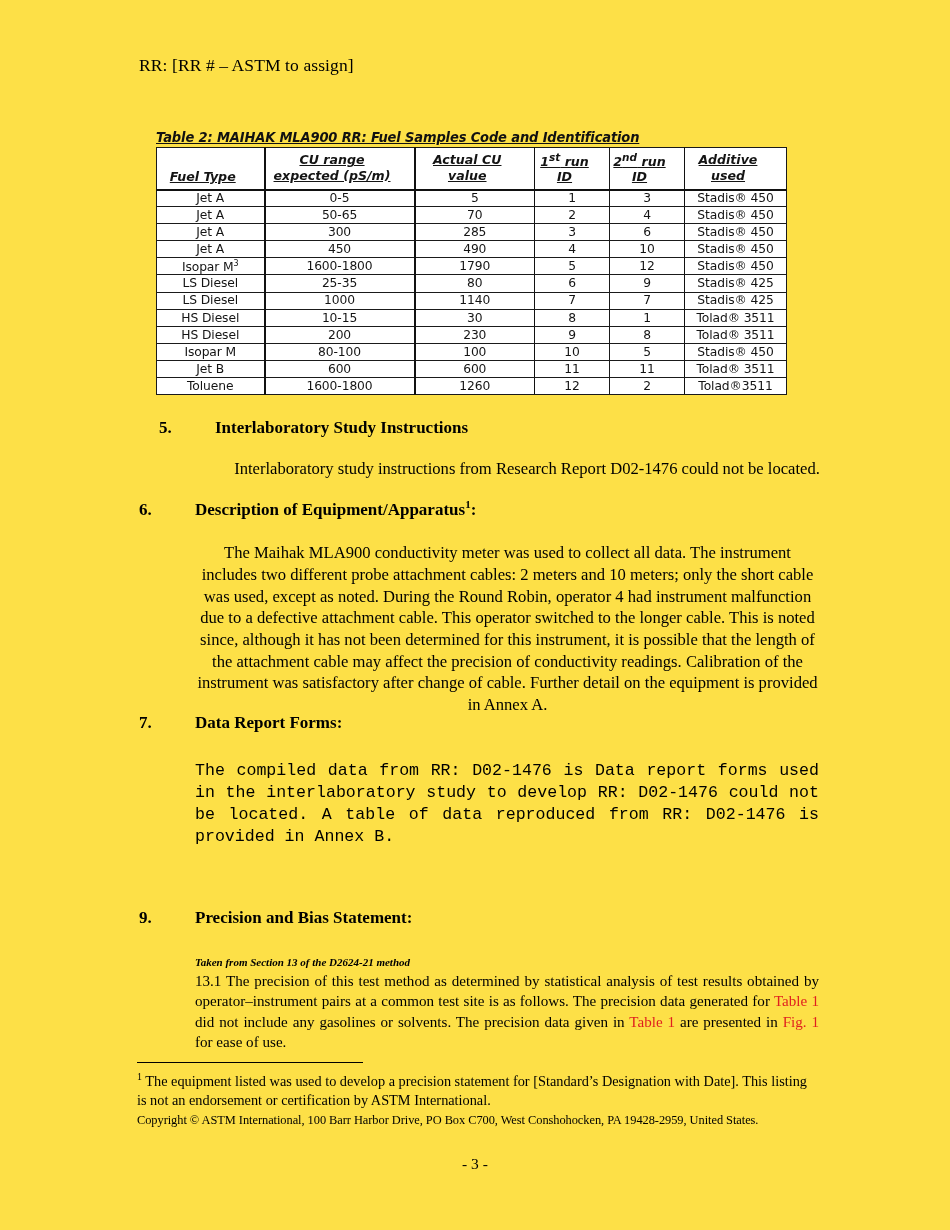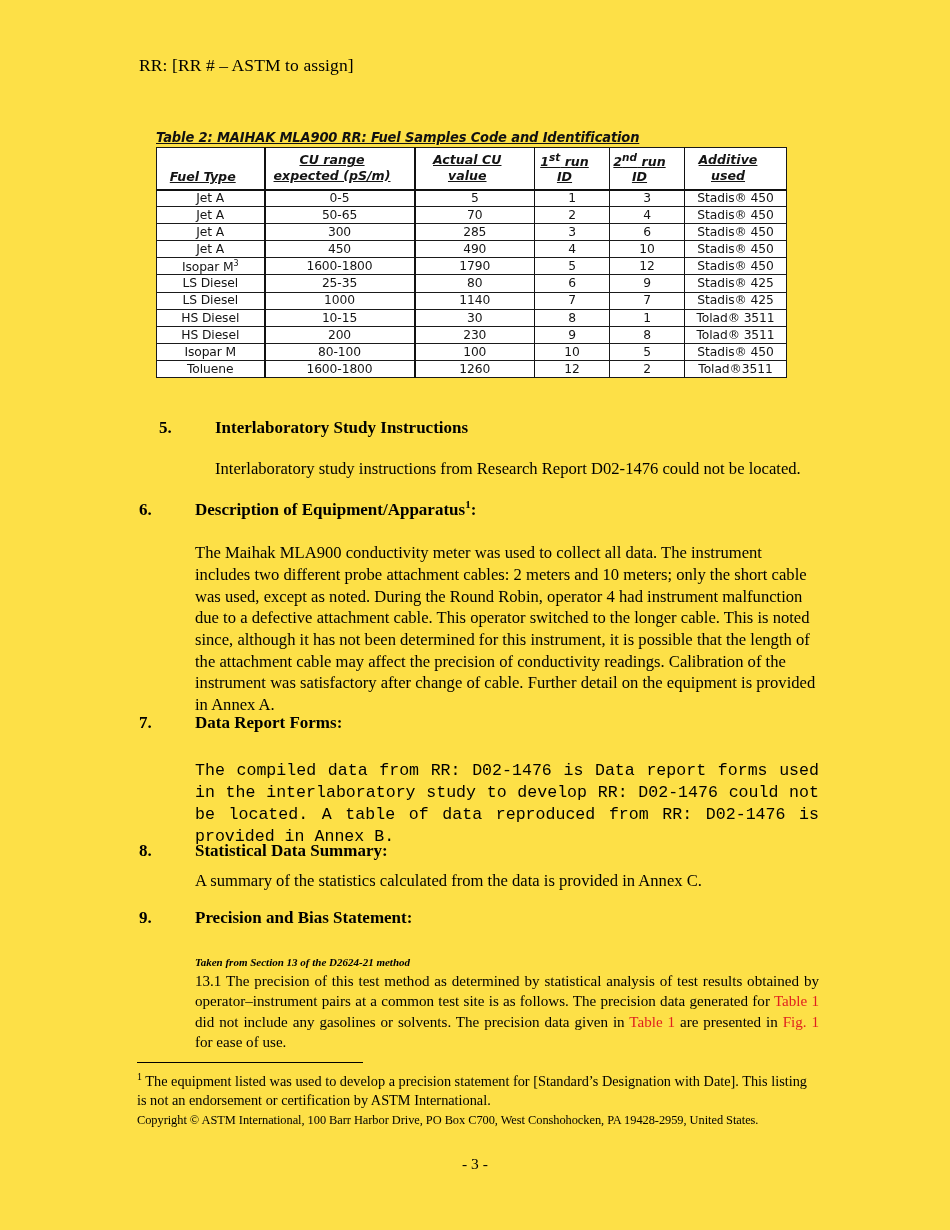--- a/index.html
+++ b/index.html
@@ -131,21 +131,21 @@
     display: inline-block;
     width: 56px;
     font-weight: bold;
   }
   .sec-head sup { font-size: 11px; vertical-align: super; font-weight: bold; }
 
   .body-text {
     margin-left: 56px;
     font-size: 16.6px;
     line-height: 1.32;
-    text-align: left;
+    text-align: center;
   }
   .body-text.justify { text-align: justify; text-justify: inter-word; }
   .body-text.tight { line-height: 1.31; }
 
   .sub-head-italic {
     margin-left: 56px;
     font-size: 11px;
     font-weight: bold;
     font-style: italic;
     white-space: nowrap;
@@ -318,20 +318,28 @@
           </tr>
           <tr>
             <td>Isopar M</td>
             <td>80-100</td>
             <td>100</td>
             <td>10</td>
             <td>5</td>
             <td>Stadis® 450</td>
           </tr>
           <tr>
+            <td>Jet B</td>
+            <td>600</td>
+            <td>600</td>
+            <td>11</td>
+            <td>11</td>
+            <td>Tolad® 3511</td>
+          </tr>
+          <tr>
             <td>Toluene</td>
             <td>1600-1800</td>
             <td>1260</td>
             <td>12</td>
             <td>2</td>
             <td>Tolad®3511</td>
           </tr>
         </tbody>
     </table>
   </div>
@@ -350,26 +358,20 @@
     <div class="body-text tight" style="margin-top:22px; width:625px;">The Maihak MLA900 conductivity meter was used to collect all data. The instrument includes two different probe attachment cables: 2 meters and 10 meters; only the short cable was used, except as noted. During the Round Robin, operator 4 had instrument malfunction due to a defective attachment cable. This operator switched to the longer cable. This is noted since, although it has not been determined for this instrument, it is possible that the length of the attachment cable may affect the precision of conductivity readings. Calibration of the instrument was satisfactory after change of cable.  Further detail on the equipment is provided in Annex A.</div>
   </div>
 
   <div class="section" style="top:713px;">
     <div class="sec-head">
       <span class="sec-num">7.</span><span>Data Report Forms:</span>
     </div>
     <div class="body-text justify" style="margin-top:27px; width:624px;font-family:Liberation Mono, monospace;">The compiled data from RR: D02-1476 is Data report forms used in the interlaboratory study to develop RR: D02-1476 could not be located.  A table of data reproduced from RR: D02-1476 is provided in Annex B.</div>
   </div>
 
-  <div class="section" style="top:841px;">
-    <div class="sec-head">
-      <span class="sec-num">8.</span><span>Statistical Data Summary:</span>
-    </div>
-    <div class="body-text" style="margin-top:9px;">A summary of the statistics calculated from the data is provided in Annex C.</div>
-  </div>
 
   <div class="section" style="top:908px;">
     <div class="sec-head">
       <span class="sec-num">9.</span><span>Precision and Bias Statement:</span>
     </div>
     <div class="sub-head-italic" style="margin-top:28px;">Taken from Section 13 of the D2624-21 method</div>
     <div class="clause" style="margin-top:3px; width:624px;">
       <span>13.1  The precision of this test method as determined by statistical analysis of test results obtained by operator–instrument pairs at a common test site is as follows. The precision data generated for </span><span class="xref">Table 1</span><span> did not include any gasolines or solvents. The precision data given in </span><span class="xref">Table 1</span><span> are presented in </span><span class="xref">Fig. 1</span><span> for ease of use.</span>
     </div>
   </div>

